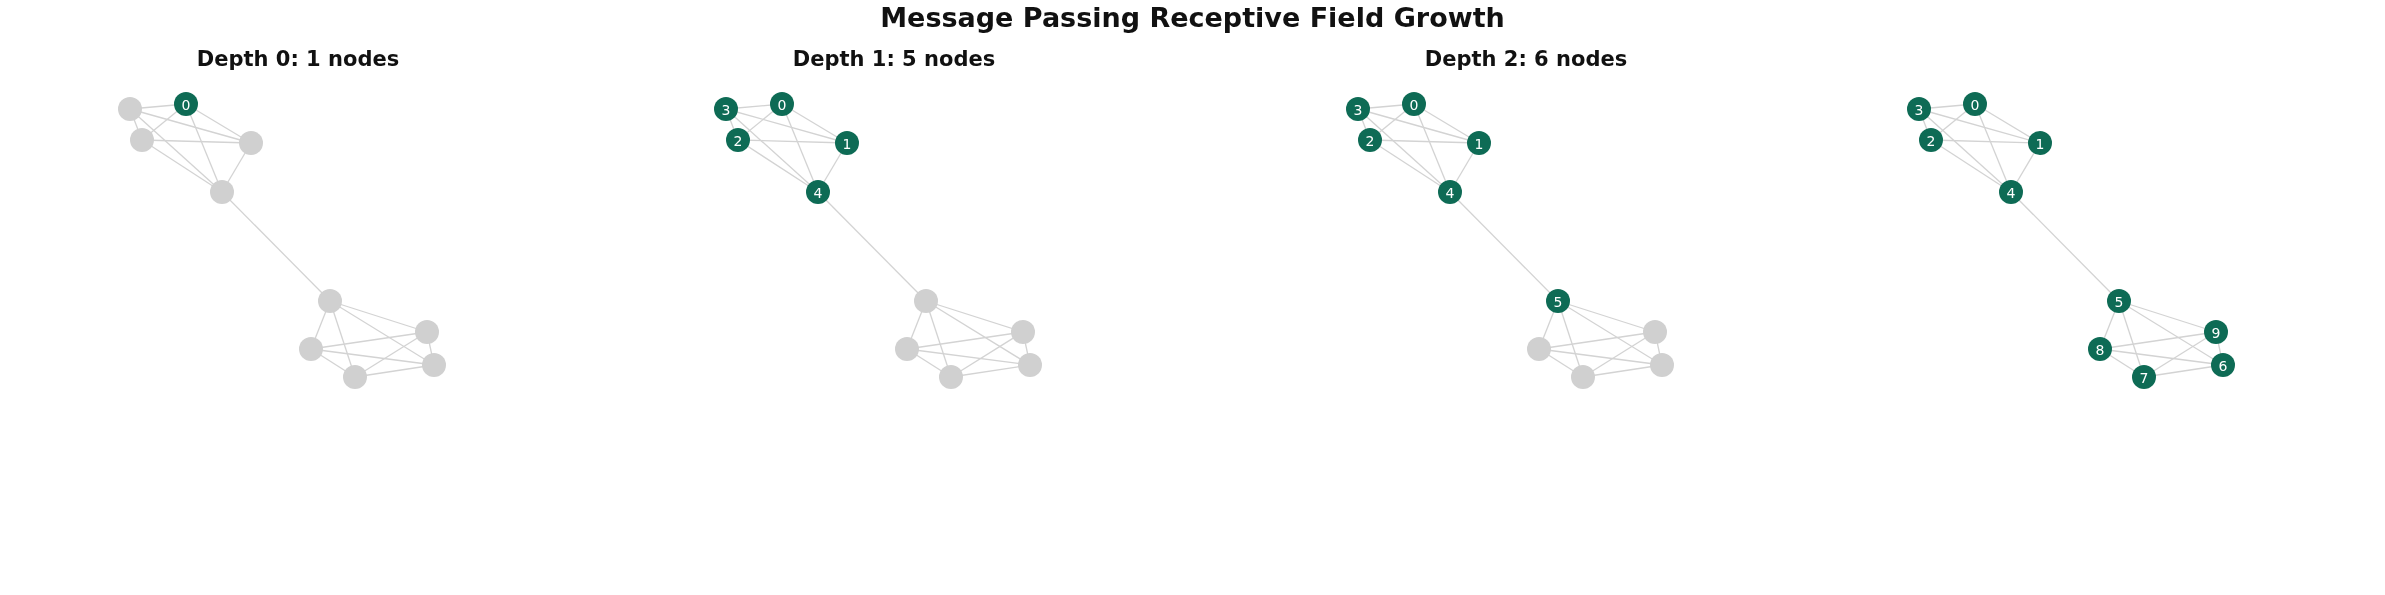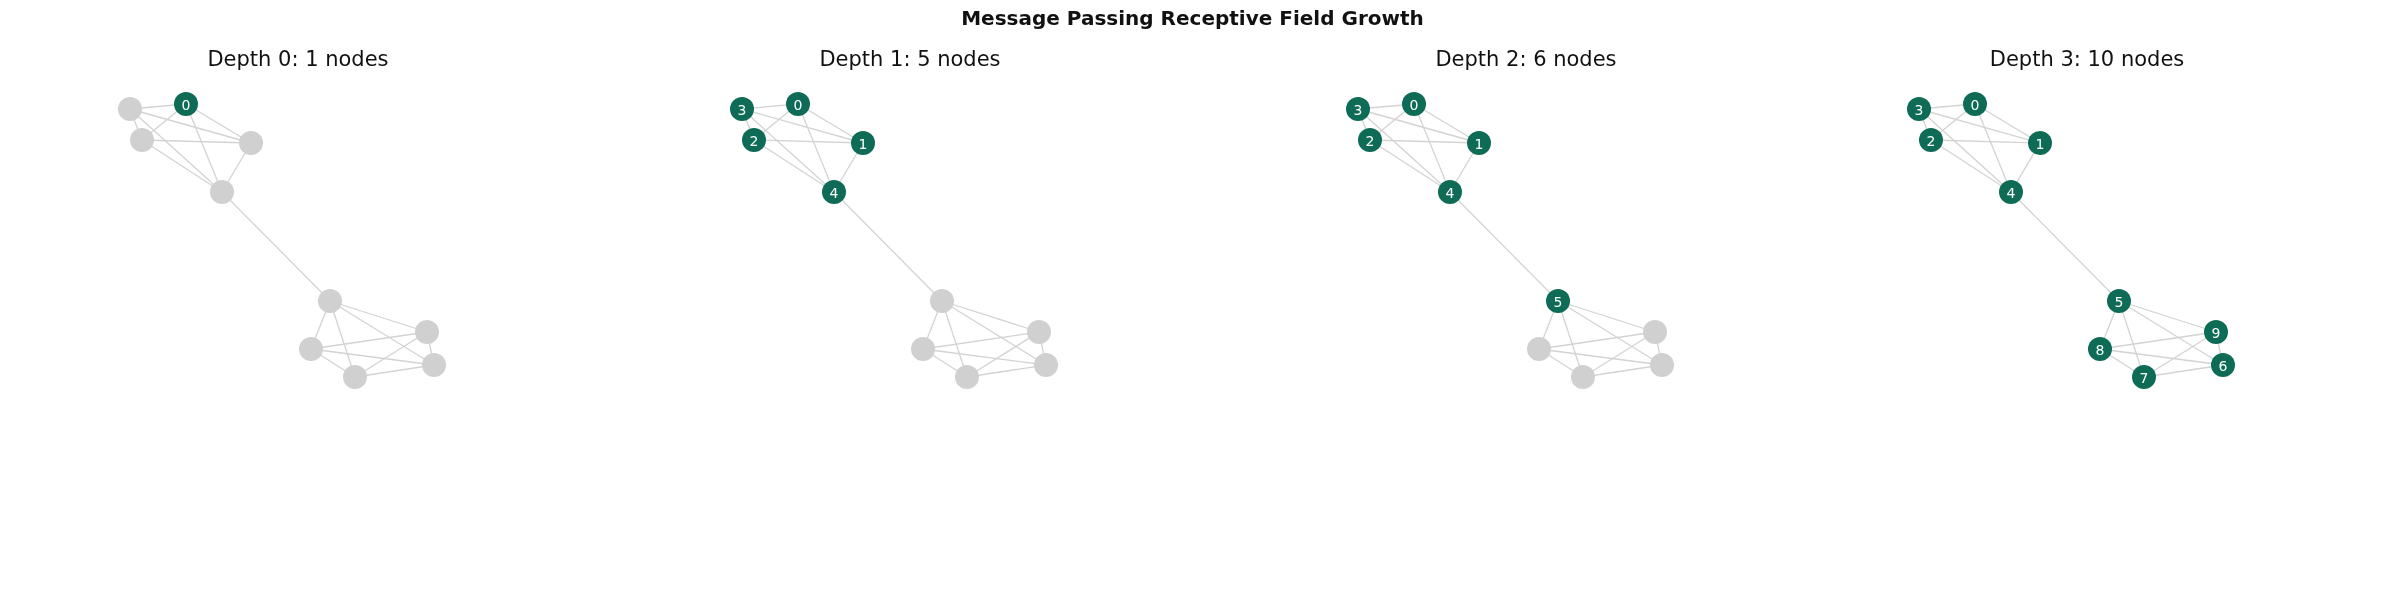--- a/index.html
+++ b/index.html
@@ -18,40 +18,40 @@
     width: 2385px;
     height: 595px;
     background: #ffffff;
   }
   #suptitle {
     position: absolute;
     top: 0px;
     left: 0;
     width: 2385px;
     text-align: center;
-    font-size: 20px;
+    font-size: 27px;
     font-weight: bold;
     color: #111111;
     line-height: 36px;
     letter-spacing: 0px;
   }
   .panel {
     position: absolute;
     top: 40px;
     width: 596px;
     height: 555px;
   }
   .panel-title {
     position: absolute;
     top: 5px;
     left: 0;
     width: 100%;
     text-align: center;
     font-size: 21px;
-    font-weight: normal;
+    font-weight: bold;
     color: #111111;
     line-height: 28px;
   }
   .graph-svg {
     position: absolute;
     top: 0;
     left: 0;
     width: 596px;
     height: 555px;
     display: block;
@@ -126,21 +126,21 @@
           </g>
           <g>
             <circle cx="311" cy="309" r="12" fill="#d0d0d0"></circle>
           </g>
           <g>
             <circle cx="427" cy="292" r="12" fill="#d0d0d0"></circle>
           </g>
         </g>
       </svg>
     </div>
-  <div class="panel" id="panel-1" style="left:612px;">
+  <div class="panel" id="panel-1" style="left:596px;">
       <div class="panel-title">Depth 1: 5 nodes</div>
       <svg class="graph-svg" viewBox="0 0 596 555">
         <g>
           <line x1="186" y1="64" x2="251" y2="103" stroke="#d3d3d3" stroke-width="1.3"></line>
           <line x1="186" y1="64" x2="142" y2="100" stroke="#d3d3d3" stroke-width="1.3"></line>
           <line x1="186" y1="64" x2="130" y2="69" stroke="#d3d3d3" stroke-width="1.3"></line>
           <line x1="186" y1="64" x2="222" y2="152" stroke="#d3d3d3" stroke-width="1.3"></line>
           <line x1="251" y1="103" x2="142" y2="100" stroke="#d3d3d3" stroke-width="1.3"></line>
           <line x1="251" y1="103" x2="130" y2="69" stroke="#d3d3d3" stroke-width="1.3"></line>
           <line x1="251" y1="103" x2="222" y2="152" stroke="#d3d3d3" stroke-width="1.3"></line>
@@ -258,21 +258,20 @@
           <g>
             <circle cx="311" cy="309" r="12" fill="#d0d0d0"></circle>
           </g>
           <g>
             <circle cx="427" cy="292" r="12" fill="#d0d0d0"></circle>
           </g>
         </g>
       </svg>
     </div>
   <div class="panel" id="panel-3" style="left:1789px;">
-      <div class="panel-title">Depth 3: 10 nodes</div>
       <svg class="graph-svg" viewBox="0 0 596 555">
         <g>
           <line x1="186" y1="64" x2="251" y2="103" stroke="#d3d3d3" stroke-width="1.3"></line>
           <line x1="186" y1="64" x2="142" y2="100" stroke="#d3d3d3" stroke-width="1.3"></line>
           <line x1="186" y1="64" x2="130" y2="69" stroke="#d3d3d3" stroke-width="1.3"></line>
           <line x1="186" y1="64" x2="222" y2="152" stroke="#d3d3d3" stroke-width="1.3"></line>
           <line x1="251" y1="103" x2="142" y2="100" stroke="#d3d3d3" stroke-width="1.3"></line>
           <line x1="251" y1="103" x2="130" y2="69" stroke="#d3d3d3" stroke-width="1.3"></line>
           <line x1="251" y1="103" x2="222" y2="152" stroke="#d3d3d3" stroke-width="1.3"></line>
           <line x1="142" y1="100" x2="130" y2="69" stroke="#d3d3d3" stroke-width="1.3"></line>

